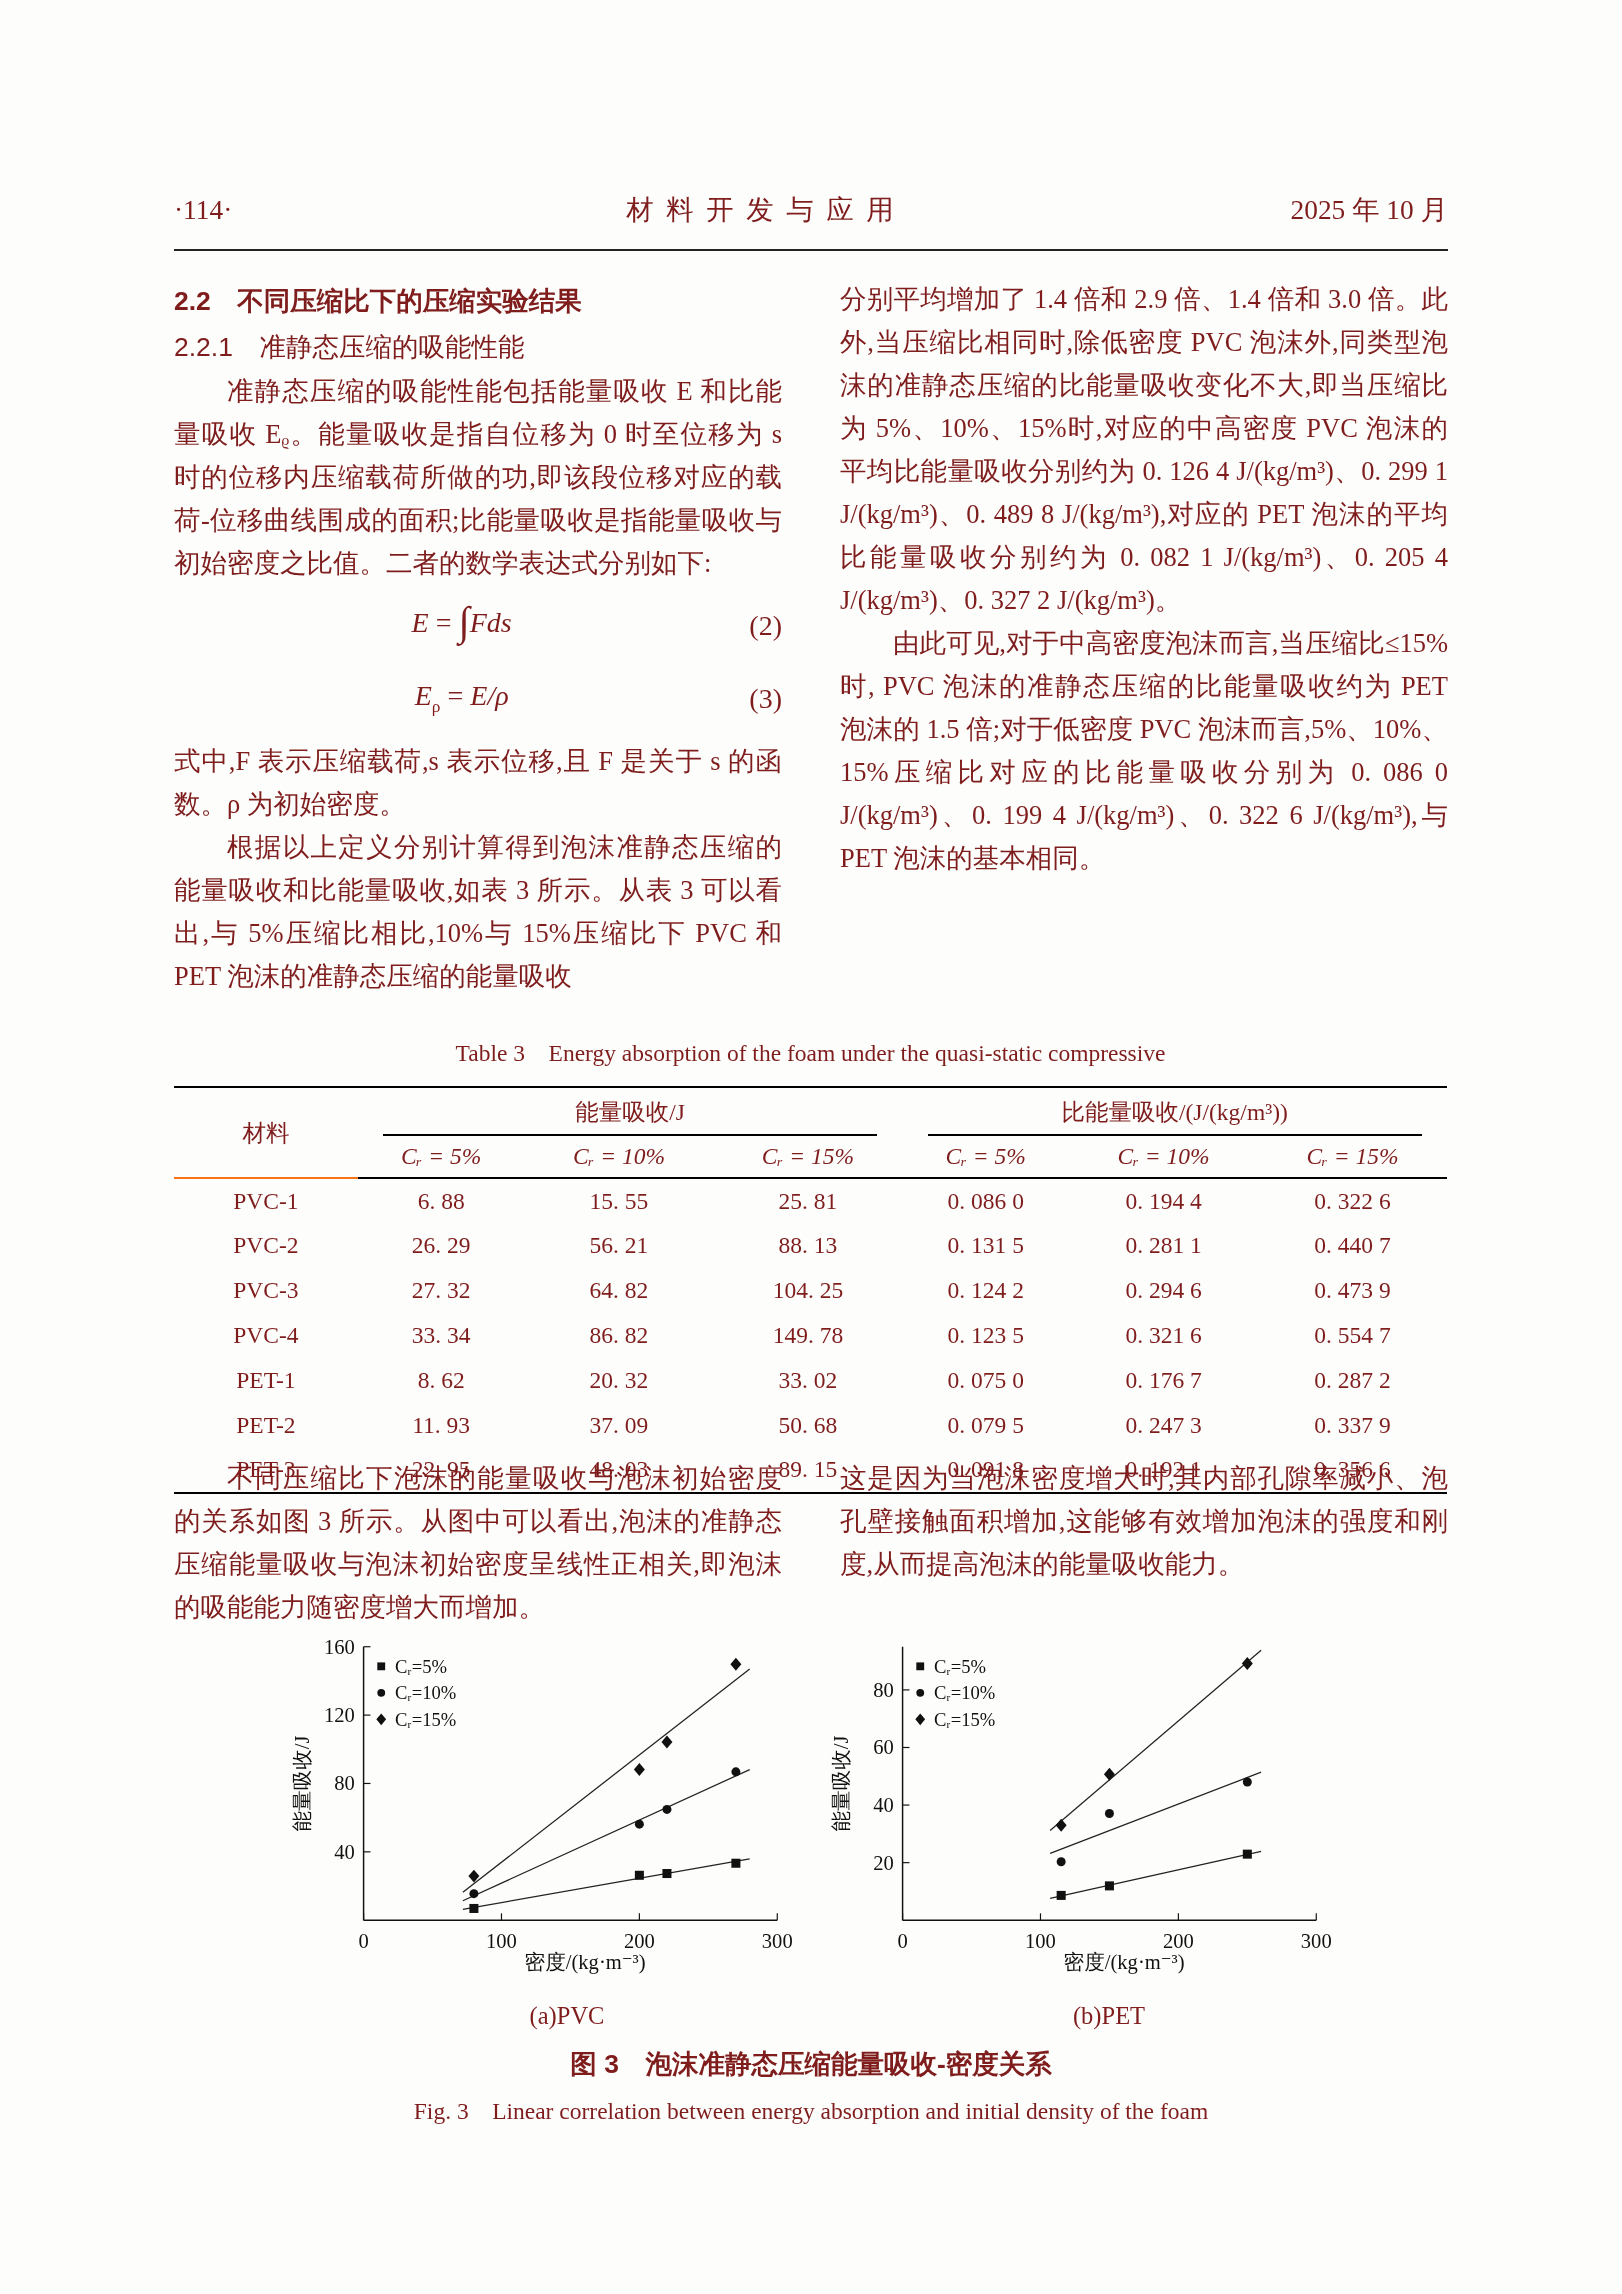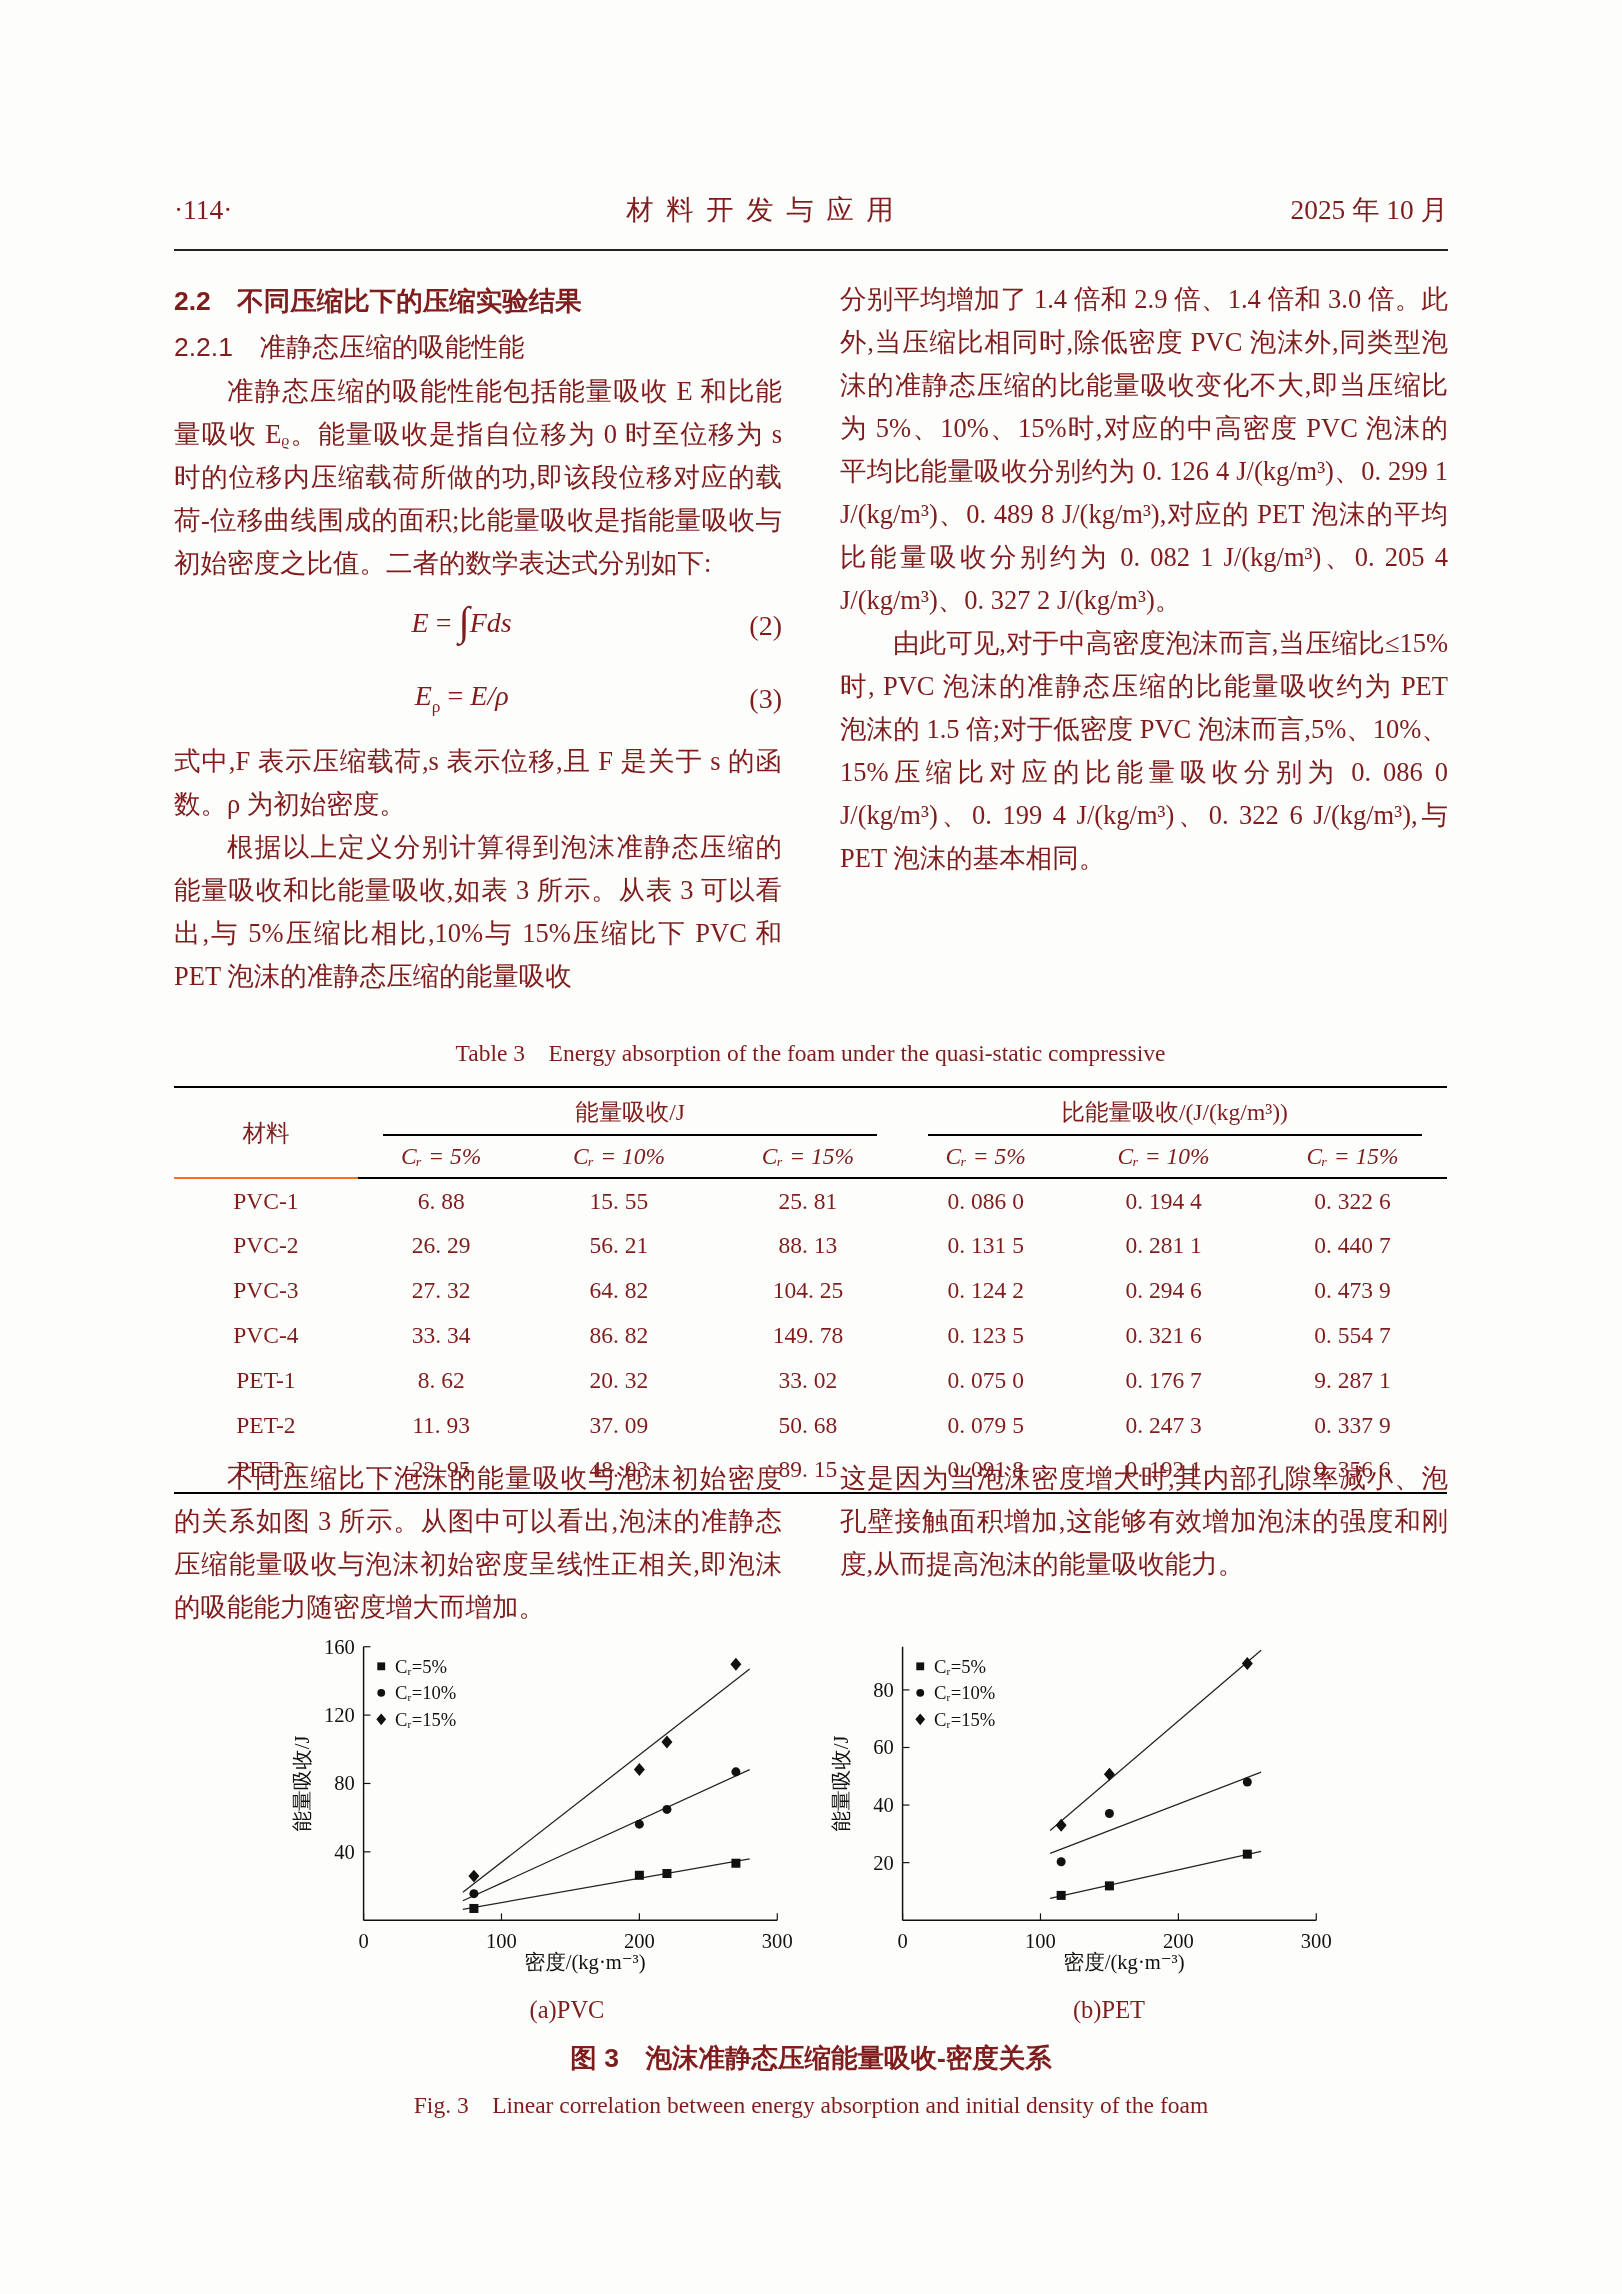--- a/index.html
+++ b/index.html
@@ -39,21 +39,21 @@
   .data-table .th-group::after{content:"";position:absolute;left:25.5px;right:25.5px;bottom:0;border-bottom:2px solid #000;}
   .data-table thead tr.subhead-row th{font-style:italic;padding:6.9px 3.9px;border-bottom:2px solid #000;}
   .data-table th.th-material{border-bottom:2px solid #f97316;}
   .data-table tbody td{padding:3.9px 3.9px;line-height:37px;}
   .post-col{position:absolute;width:608px;font-size:26.5px;line-height:43px;text-align:justify;top:1457px;}
   .post-left{left:174px;}
   .post-right{left:840px;}
   .figure-block{position:absolute;left:0;right:0;top:1633px;}
   .charts-row{display:flex;justify-content:center;gap:29px;}
   svg.chart{display:block;}
-  .subcaps{display:flex;justify-content:center;gap:32px;margin-top:15px;}
+  .subcaps{display:flex;justify-content:center;gap:32px;margin-top:21px;}
   .subcap{width:510px;text-align:center;font-size:24.5px;padding-left:54px;box-sizing:border-box;}
   .fig-cap-zh{text-align:center;font-family:"Liberation Sans","DejaVu Sans",sans-serif;font-weight:bold;font-size:26.5px;margin-top:15.7px;}
   .fig-cap-en{text-align:center;font-size:23.5px;margin-top:13.7px;}
 </style>
 </head>
 <body>
 
 <div class="page">
 
   <header class="page-header">
@@ -142,21 +142,21 @@
             <td>0. 321 6</td>
             <td>0. 554 7</td>
           </tr>
           <tr>
             <td>PET-1</td>
             <td>8. 62</td>
             <td>20. 32</td>
             <td>33. 02</td>
             <td>0. 075 0</td>
             <td>0. 176 7</td>
-            <td>9. 287 1</td>
+            <td>0. 287 2</td>
           </tr>
           <tr>
             <td>PET-2</td>
             <td>11. 93</td>
             <td>37. 09</td>
             <td>50. 68</td>
             <td>0. 079 5</td>
             <td>0. 247 3</td>
             <td>0. 337 9</td>
           </tr>

